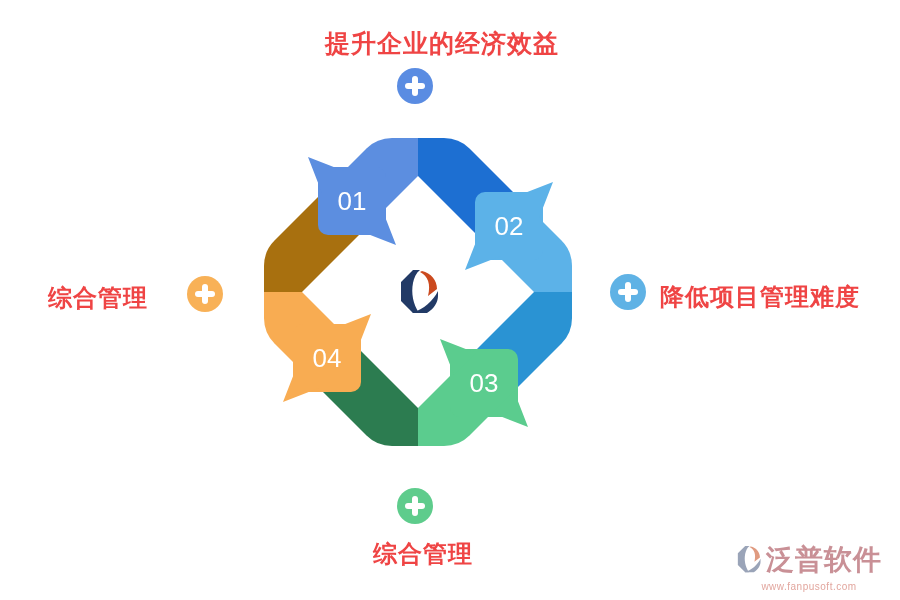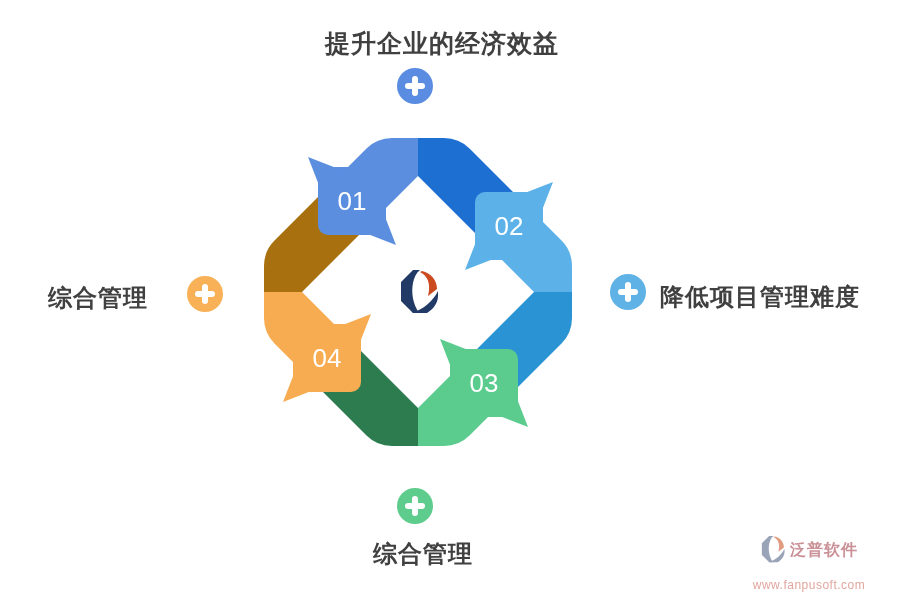--- a/index.html
+++ b/index.html
@@ -2,21 +2,21 @@
 <html><head>
 <meta charset="utf-8">
 <style>
   * { margin:0; padding:0; box-sizing:border-box; }
   html,body { background:#fff; }
   .canvas {
     position:relative; width:900px; height:600px; background:#ffffff;
     overflow:hidden; font-family:"Liberation Sans","DejaVu Sans",sans-serif;
   }
   .step-label {
-    position:absolute; font-weight:bold; color:#404040;
+    position:absolute; font-weight:bold; color:#ef4444;
     font-size:24px; letter-spacing:1px; white-space:nowrap;font-family:Liberation Mono, monospace;
   }
   .label-top    { left:442px; top:27px;  transform:translateX(-50%); font-size:25px; }
   .label-right  { left:660px; top:281px; }
   .label-left   { left:48px;  top:282px; width:130px; text-align:left; }
   .label-bottom { left:423px; top:538px; transform:translateX(-50%); }
 
   .plus {
     position:absolute; width:36px; height:36px; border-radius:50%;
   }
@@ -33,22 +33,22 @@
   .ring-svg { position:absolute; left:248px; top:122px; }
   .step-num {
     font-family:"Liberation Sans","DejaVu Sans",sans-serif;
     font-size:26px; fill:#ffffff; text-anchor:middle;
   }
 
   .watermark {
     position:absolute; right:6px; bottom:8px; width:170px; text-align:center;
   }
   .wm-row { display:flex; align-items:center; justify-content:center; gap:3px; }
-  .wm-brand { font-size:16px; font-weight:bold; letter-spacing:1px; white-space:nowrap; }
-  .wm-url { font-size:12px; margin-top:13px; letter-spacing:0.5px; }
+  .wm-brand { font-size:28px; font-weight:bold; letter-spacing:1px; white-space:nowrap; }
+  .wm-url { font-size:10px; margin-top:2px; letter-spacing:0.5px; }
 </style>
 </head>
 <body>
 
 <div class="canvas">
 
   <div class="step-label label-top">提升企业的经济效益</div>
   <div class="step-label label-right">降低项目管理难度</div>
   <div class="step-label label-bottom">综合管理</div>
   <div class="step-label label-left">综合管理</div>

